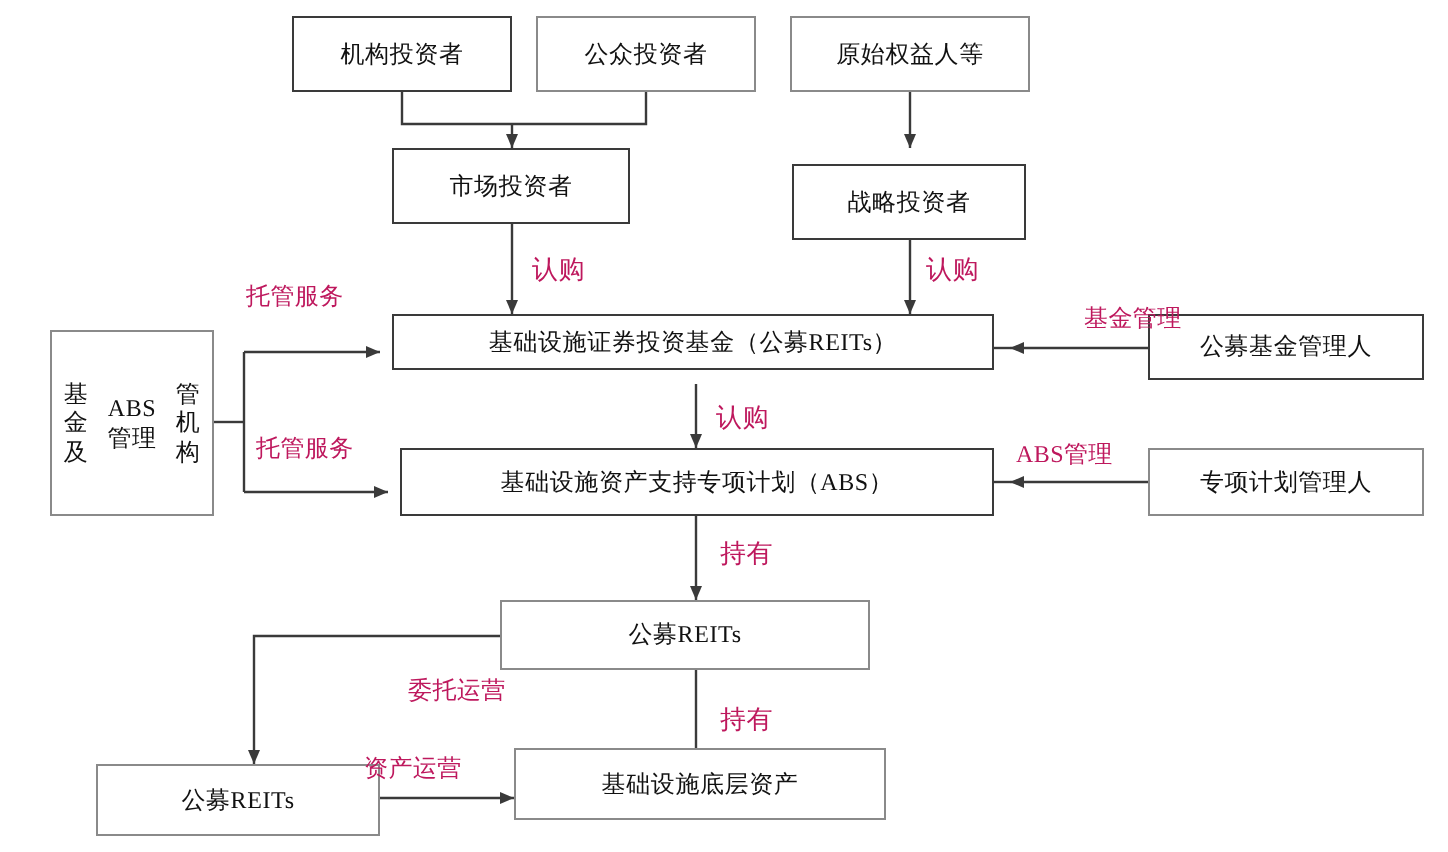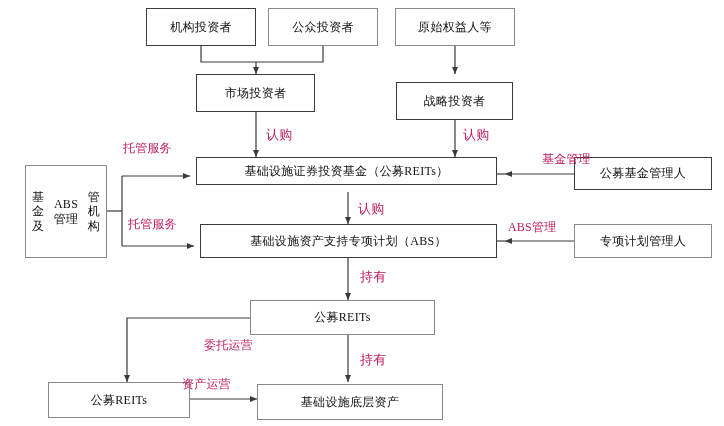--- a/index.html
+++ b/index.html
@@ -162,17 +162,17 @@
   <div class="lbl f12" style="left:160px; top:337px;margin-left:44px;">委托运营</div>
 
   <div class="lbl f13" style="left:360px; top:351px;">持有</div>
 
   <div class="node soft f15" style="left:48px; top:382px; width:142px; height:36px;">
     <span>公募REITs</span>
   </div>
 
   <div class="lbl f12" style="left:182px; top:376px;">资产运营</div>
 
-  <div class="node soft f15" style="left:257px; top:384px; width:186px; height:36px;">
+  <div class="node soft f15" style="left:257px; top:374px; width:186px; height:36px;">
     <span>基础设施底层资产</span>
   </div>
 
 </div>
 
 </body></html>

